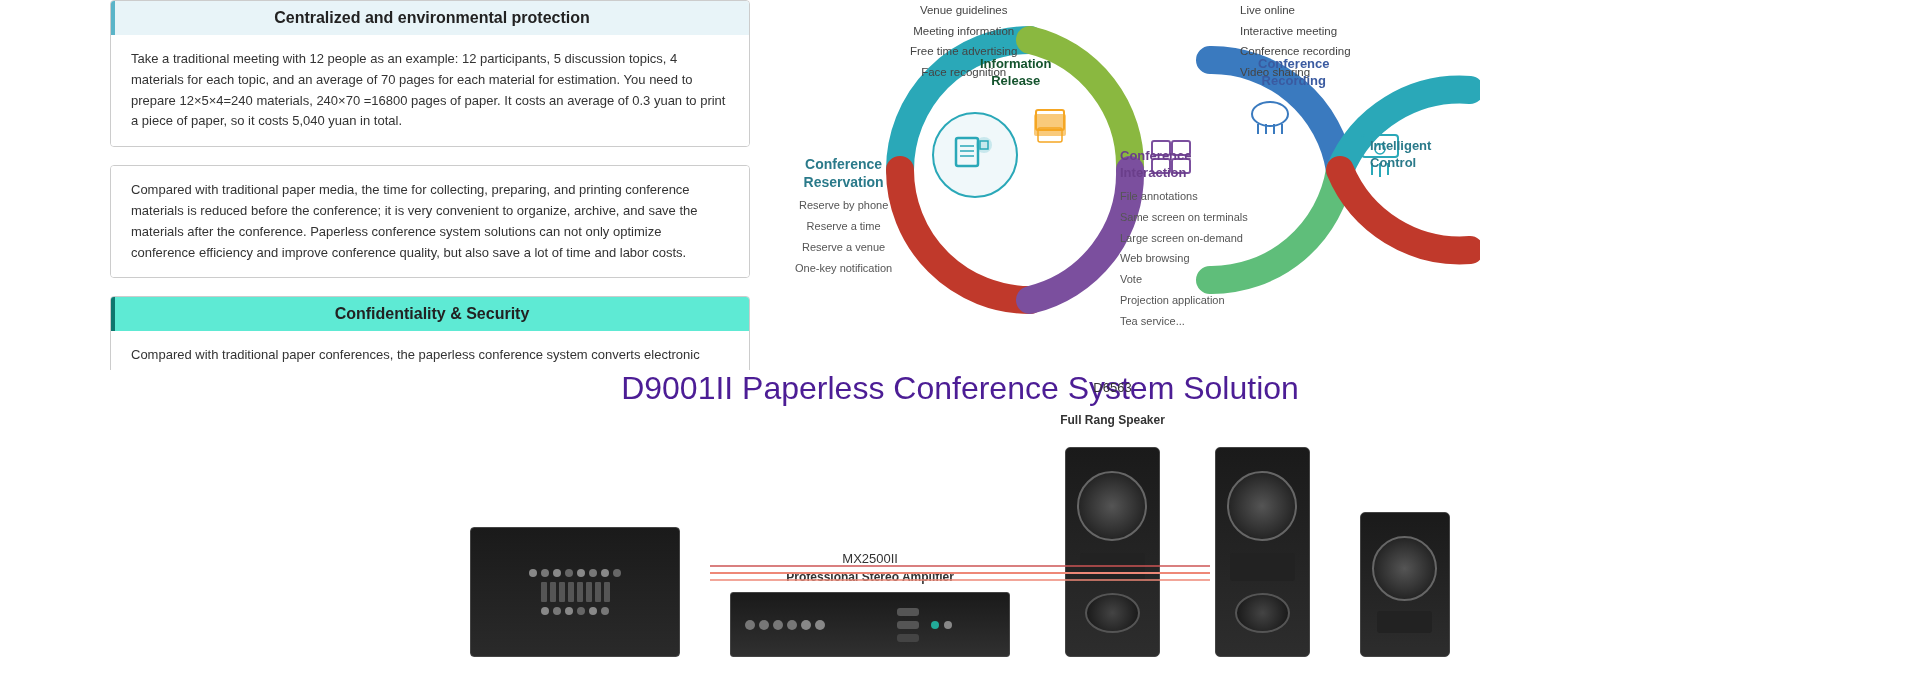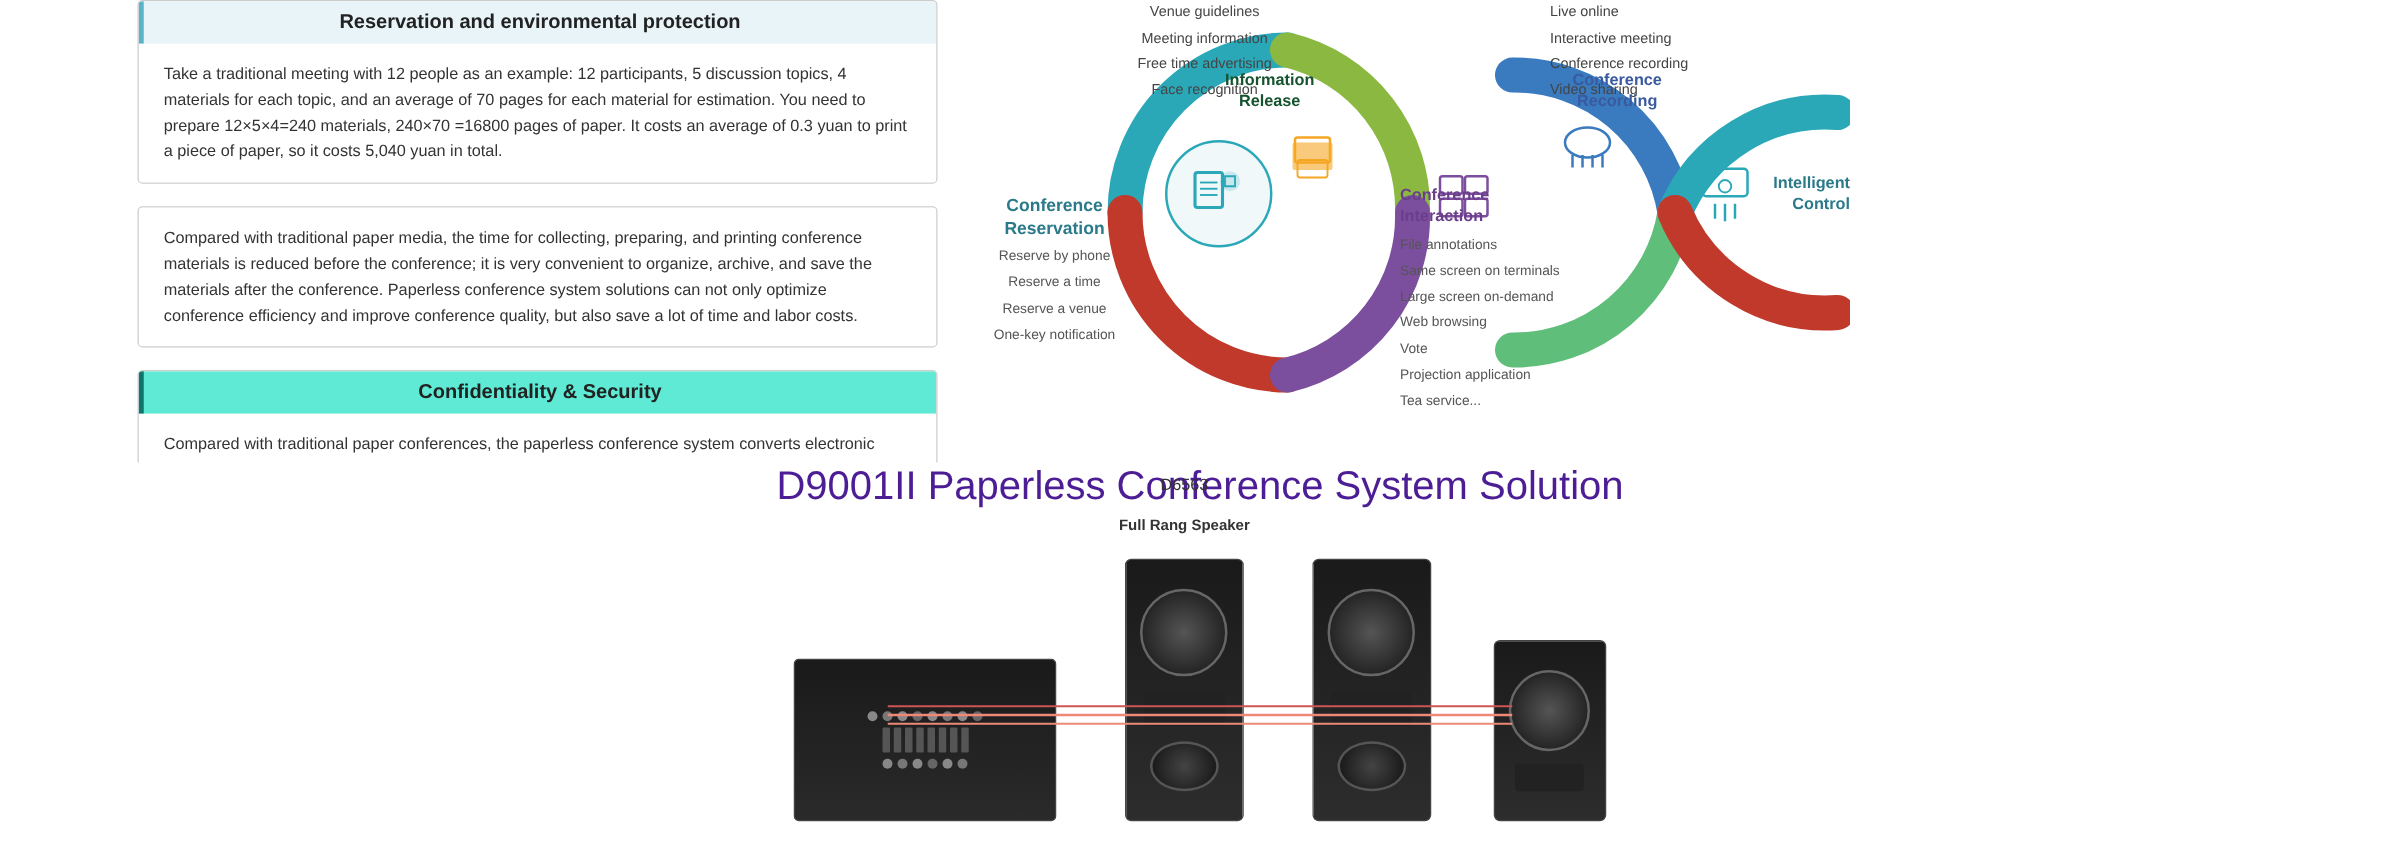--- a/index.html
+++ b/index.html
@@ -63,21 +63,21 @@
     }
   </style>
 </head>
 <body>
 
 <div style="position:relative; width:1920px; height:675px; background:#fff; overflow:hidden;">
 
   <div class="left-section" style="top:0px;">
 
     <div class="feature-block">
-      <div class="feature-title">Reservation and environmental protection</div>
+      <div class="feature-title">Centralized and environmental protection</div>
       <div class="feature-body">Take a traditional meeting with 12 people as an example: 12 participants, 5 discussion topics, 4 materials for each topic, and an average of 70 pages for each material for estimation. You need to prepare 12×5×4=240 materials, 240×70 =16800 pages of paper. It costs an average of 0.3 yuan to print a piece of paper, so it costs 5,040 yuan in total.</div>
     </div>
 
     <div class="feature-block">
       <div class="feature-body">Compared with traditional paper media, the time for collecting, preparing, and printing conference materials is reduced before the conference; it is very convenient to organize, archive, and save the materials after the conference. Paperless conference system solutions can not only optimize conference efficiency and improve conference quality, but also save a lot of time and labor costs.</div>
     </div>
 
     <div class="feature-block">
       <div class="feature-title confidentiality">Confidentiality &amp; Security</div>
       <div class="feature-body">Compared with traditional paper conferences, the paperless conference system converts electronic documents into paper-like electronic paper that cannot be recognized by a third party through a special encryption form. It uses a dedicated network protocol in network communication, and transmits data through multiple encryptions. The security and confidentiality of meeting documents is extremely high.</div>
@@ -190,21 +190,21 @@
         <div>Tea service...</div>
       </div>
     </div>
 
     
     <div style="position:absolute; top:56px; left:478px; text-align:center;">
       <div style="font-weight:bold; color:#3a5aa0; font-size:13px; line-height:1.3;">Conference<br>Recording</div>
     </div>
 
     
-    <div style="position:absolute; top:138px; left:590px; text-align:right;">
+    <div style="position:absolute; top:138px; left:590px; text-align:left;">
       <div style="font-weight:bold; color:#2a7a8a; font-size:13px; line-height:1.3;">Intelligent Control</div>
     </div>
 
   </div>
 
   <div style="position:absolute; top:370px; left:0; width:1920px; background:#fff; text-align:center;">
     <div style="font-size:32px; color:#4c1d95; font-weight:400; margin-bottom:20px;">D9001II Paperless Conference System Solution</div>
 
     <div style="position:relative; display:flex; align-items:flex-end; justify-content:center; gap:50px; padding-bottom:10px; height:240px;">
 
@@ -235,20 +235,43 @@
             <div style="width:8px;height:8px;background:#888;border-radius:50%;"></div>
             <div style="width:8px;height:8px;background:#777;border-radius:50%;"></div>
             <div style="width:8px;height:8px;background:#888;border-radius:50%;"></div>
             <div style="width:8px;height:8px;background:#666;border-radius:50%;"></div>
             <div style="width:8px;height:8px;background:#888;border-radius:50%;"></div>
             <div style="width:8px;height:8px;background:#777;border-radius:50%;"></div>
           </div>
         </div>
       </div>
 
+      <div style="display:flex; flex-direction:column; align-items:center; justify-content:flex-end;">
+        <div style="font-size:13px; color:#333; margin-bottom:4px; text-align:center;">MX2500II</div>
+        <div style="font-size:12px; color:#333; font-weight:bold; margin-bottom:8px; text-align:center;">Professional Stereo Amplifier</div>
+        <div style="width:280px; height:65px; background:linear-gradient(180deg,#1a1a1a,#303030); border-radius:3px; border:1px solid #444; display:flex; align-items:center; padding:0 14px; gap:12px;">
+          <div style="display:flex; flex-wrap:wrap; gap:4px; width:140px;">
+            <div style="width:10px;height:10px;background:#777;border-radius:50%;"></div>
+            <div style="width:10px;height:10px;background:#777;border-radius:50%;"></div>
+            <div style="width:10px;height:10px;background:#777;border-radius:50%;"></div>
+            <div style="width:10px;height:10px;background:#777;border-radius:50%;"></div>
+            <div style="width:10px;height:10px;background:#888;border-radius:50%;"></div>
+            <div style="width:10px;height:10px;background:#888;border-radius:50%;"></div>
+          </div>
+          <div style="display:flex; flex-direction:column; gap:5px;">
+            <div style="width:22px;height:8px;background:#555;border-radius:3px;"></div>
+            <div style="width:22px;height:8px;background:#555;border-radius:3px;"></div>
+            <div style="width:22px;height:8px;background:#444;border-radius:3px;"></div>
+          </div>
+          <div style="display:flex; gap:5px; align-items:center;">
+            <div style="width:8px;height:8px;background:#2a9;border-radius:50%;"></div>
+            <div style="width:8px;height:8px;background:#888;border-radius:50%;"></div>
+          </div>
+        </div>
+      </div>
 
       <div style="position:absolute; bottom:65px; left:50%; transform:translateX(-50%); width:500px;">
         
         <svg width="500" height="50" viewBox="0 0 500 50">
           <line x1="0" y1="25" x2="500" y2="25" stroke="#e87" stroke-width="2"></line>
           <line x1="0" y1="18" x2="500" y2="18" stroke="#c55" stroke-width="1.5"></line>
           <line x1="0" y1="32" x2="500" y2="32" stroke="#e87" stroke-width="1.5"></line>
         </svg>
       </div>
 

